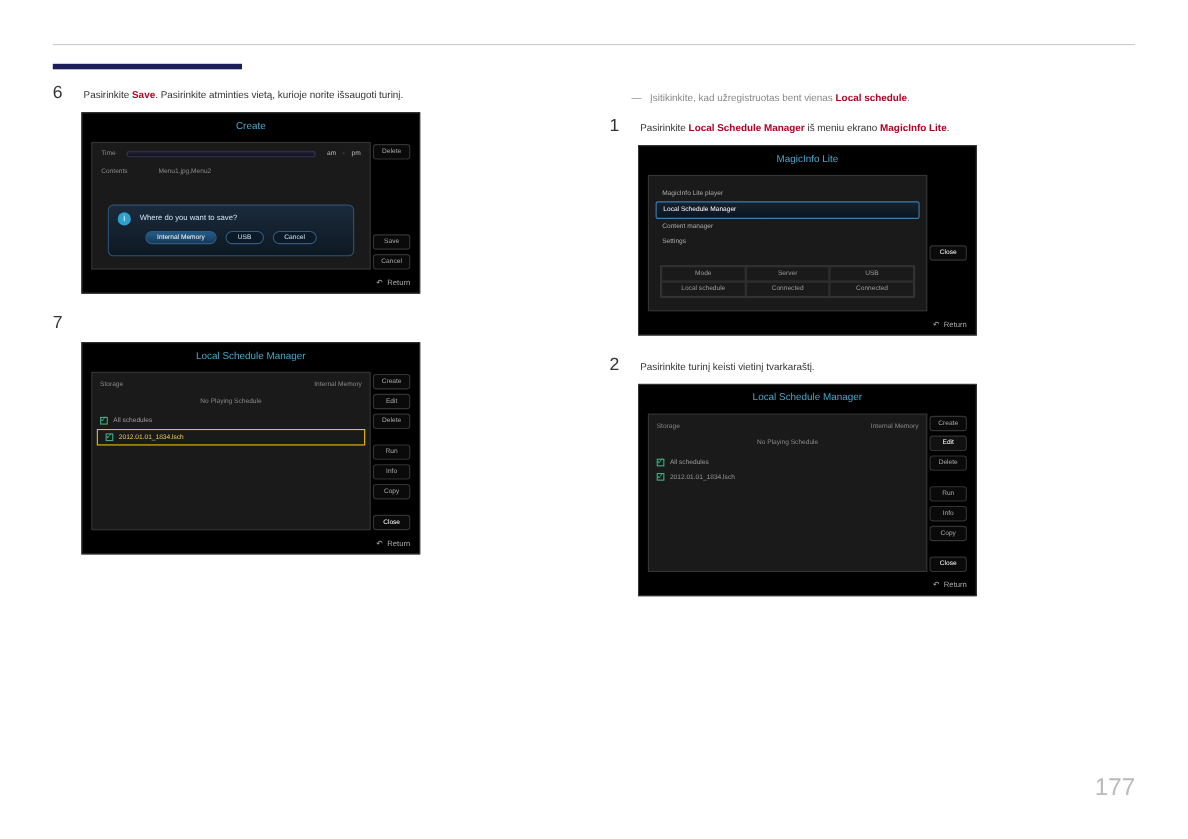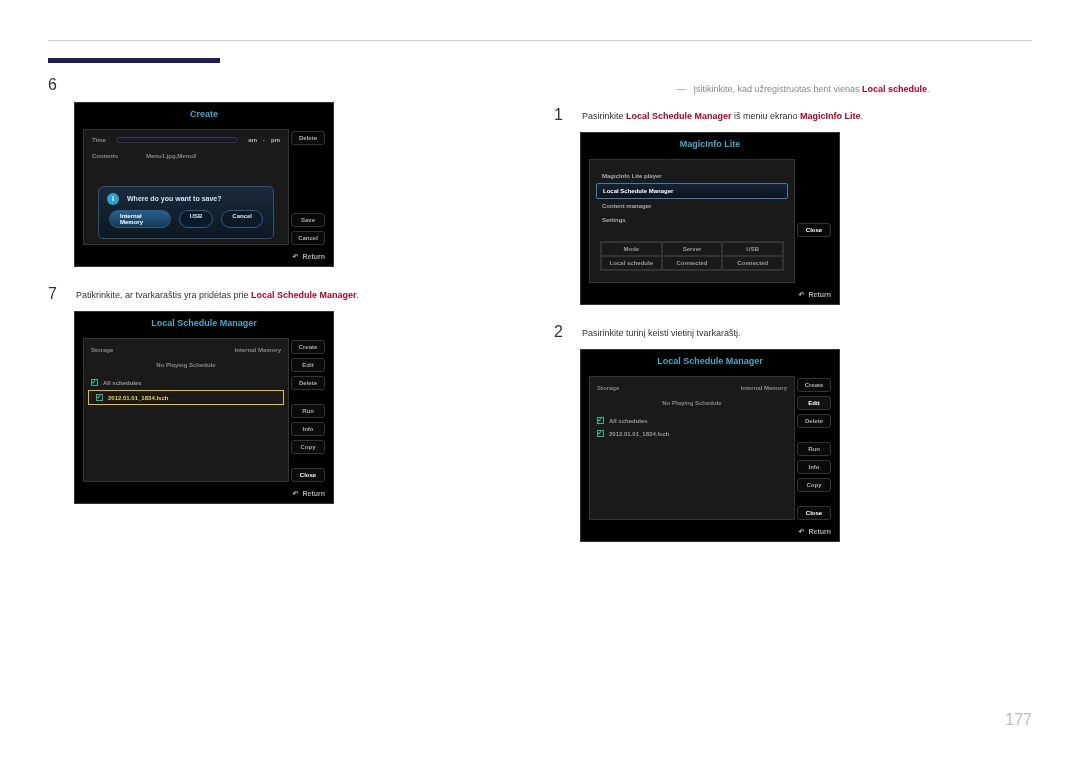--- a/index.html
+++ b/index.html
@@ -17,33 +17,32 @@
   .header-block { width: 172px; height: 5px; background: #1a1f5a; position: absolute; top: 58px; left: 48px; }
   .columns { display: flex; gap: 28px; margin-top: 35px; }
   .col { width: 480px; }
 
   .step { display: flex; gap: 12px; margin-bottom: 8px; align-items: flex-start; }
   .step-num { font-size: 16px; font-weight: 400; color: #333; flex: 0 0 16px; }
   .step-body { font-size: 9px; line-height: 1.5; color: #333; padding-top: 4px; }
   .step-body .kw { color: #b10022; font-weight: 600; }
 
   .section-title { background: #c5a832; color: #2a2a2a; font-weight: 700; padding: 4px 10px; font-size: 13px; display: inline-block; }
-  .note { font-size: 9px; color: #888; margin: 8px 0 12px 20px; text-align: center; }
+  .note { font-size: 9px; color: #888; margin: 8px 0 12px 20px; }
   .note .kw { color: #b10022; font-weight: 600; }
   .note-dash { color: #888; margin-right: 8px; }
 
   
   .panel {
     background: #000;
-    width: 260px;
+    width: 308px;
     margin: 6px 0 18px 26px;
     color: #999;
     font-size: 7px;
     border: 1px solid #333;
-    font-weight: bold;
   }
   .panel-title { text-align: center; color: #4aa7c7; font-size: 9px; padding: 6px 0 4px; }
   .panel-body { display: flex; padding: 6px 8px 4px; gap: 2px; }
   .panel-main { flex: 1; background: #1a1a1a; border: 1px solid #333; padding: 5px 0; }
   .panel-side { width: 34px; display: flex; flex-direction: column; gap: 4px; padding-top: 2px; }
   .side-btn {
     background: #0a0a0a; border: 1px solid #333; border-radius: 3px;
     text-align: center; padding: 3px 0; font-size: 6px; color: #aaa;
   }
   .side-btn.bright { color: #fff; background: #111; }
@@ -73,34 +72,37 @@
   .create-main { position: relative; }
   .slider { flex: 1; background: linear-gradient(#223,#112); height: 6px; border-radius: 3px; margin: 0 4px; border: 1px solid #335; }
   .ampm { font-size: 6px; color: #bbb; }
   .dlg { position: absolute; top: 56px; left: 14px; right: 14px; background: linear-gradient(#1b2a3b,#0d1822); border: 1px solid #2a5378; border-radius: 5px; padding: 8px 10px 10px; }
   .dlg-q { color: #cfe3f3; font-size: 7px; margin: 0 0 8px 18px; }
   .dlg-icon { position: absolute; left: 8px; top: 6px; width: 12px; height: 12px; border-radius: 50%; background: #2da0cf; color: #fff; font-size: 8px; text-align: center; line-height: 12px; }
   .dlg-btns { display: flex; gap: 8px; justify-content: center; }
   .dlg-btn { border: 1px solid #335a80; border-radius: 9px; padding: 2px 10px; font-size: 6px; color: #cfe3f3; background: #0c1a28; }
   .dlg-btn.sel { background: linear-gradient(#235f8c,#163a58); color: #fff; }
 
-  .page-num { position: absolute; right: 48px; bottom: 34px; font-size: 16px; color: #bbb; margin-left: 40px; }
+  .page-num { position: absolute; right: 48px; bottom: 34px; font-size: 22px; color: #bbb; margin-left: 40px; }
 </style>
 </head>
 <body>
 
 <div class="top-rule"></div>
 <div class="header-block"></div>
 
 <div class="columns">
 
   <div class="col">
 
     <div class="step">
       <div class="step-num">6</div>
+      <div class="step-body">
+        <span>Pasirinkite </span><span class="kw">Save</span><span>. Pasirinkite atminties vietą, kurioje norite išsaugoti turinį.</span>
+      </div>
     </div>
 
     <div class="panel">
       <div class="panel-title">Create</div>
       <div class="panel-body">
         <div class="panel-main create-main">
           <div class="create-row">
               <span>Time</span>
               <div class="slider"></div>
               <span class="ampm">am</span>
@@ -127,23 +129,20 @@
           <div style="height:60px;"></div>
           <div class="side-btn">Save</div>
           <div class="side-btn">Cancel</div>
         </div>
       </div>
       <div class="panel-footer"><span class="ret-icon">↶</span><span>Return</span></div>
     </div>
 
     <div class="step">
       <div class="step-num">7</div>
-      <div class="step-body">
-        <span>Patikrinkite, ar tvarkaraštis yra pridėtas prie </span><span class="kw">Local Schedule Manager</span><span>.</span>
-      </div>
     </div>
 
     <div class="panel">
       <div class="panel-title">Local Schedule Manager</div>
       <div class="panel-body">
         <div class="panel-main">
           <div class="lsm-storage">
               <span>Storage</span>
               <span>Internal Memory</span>
             </div>

